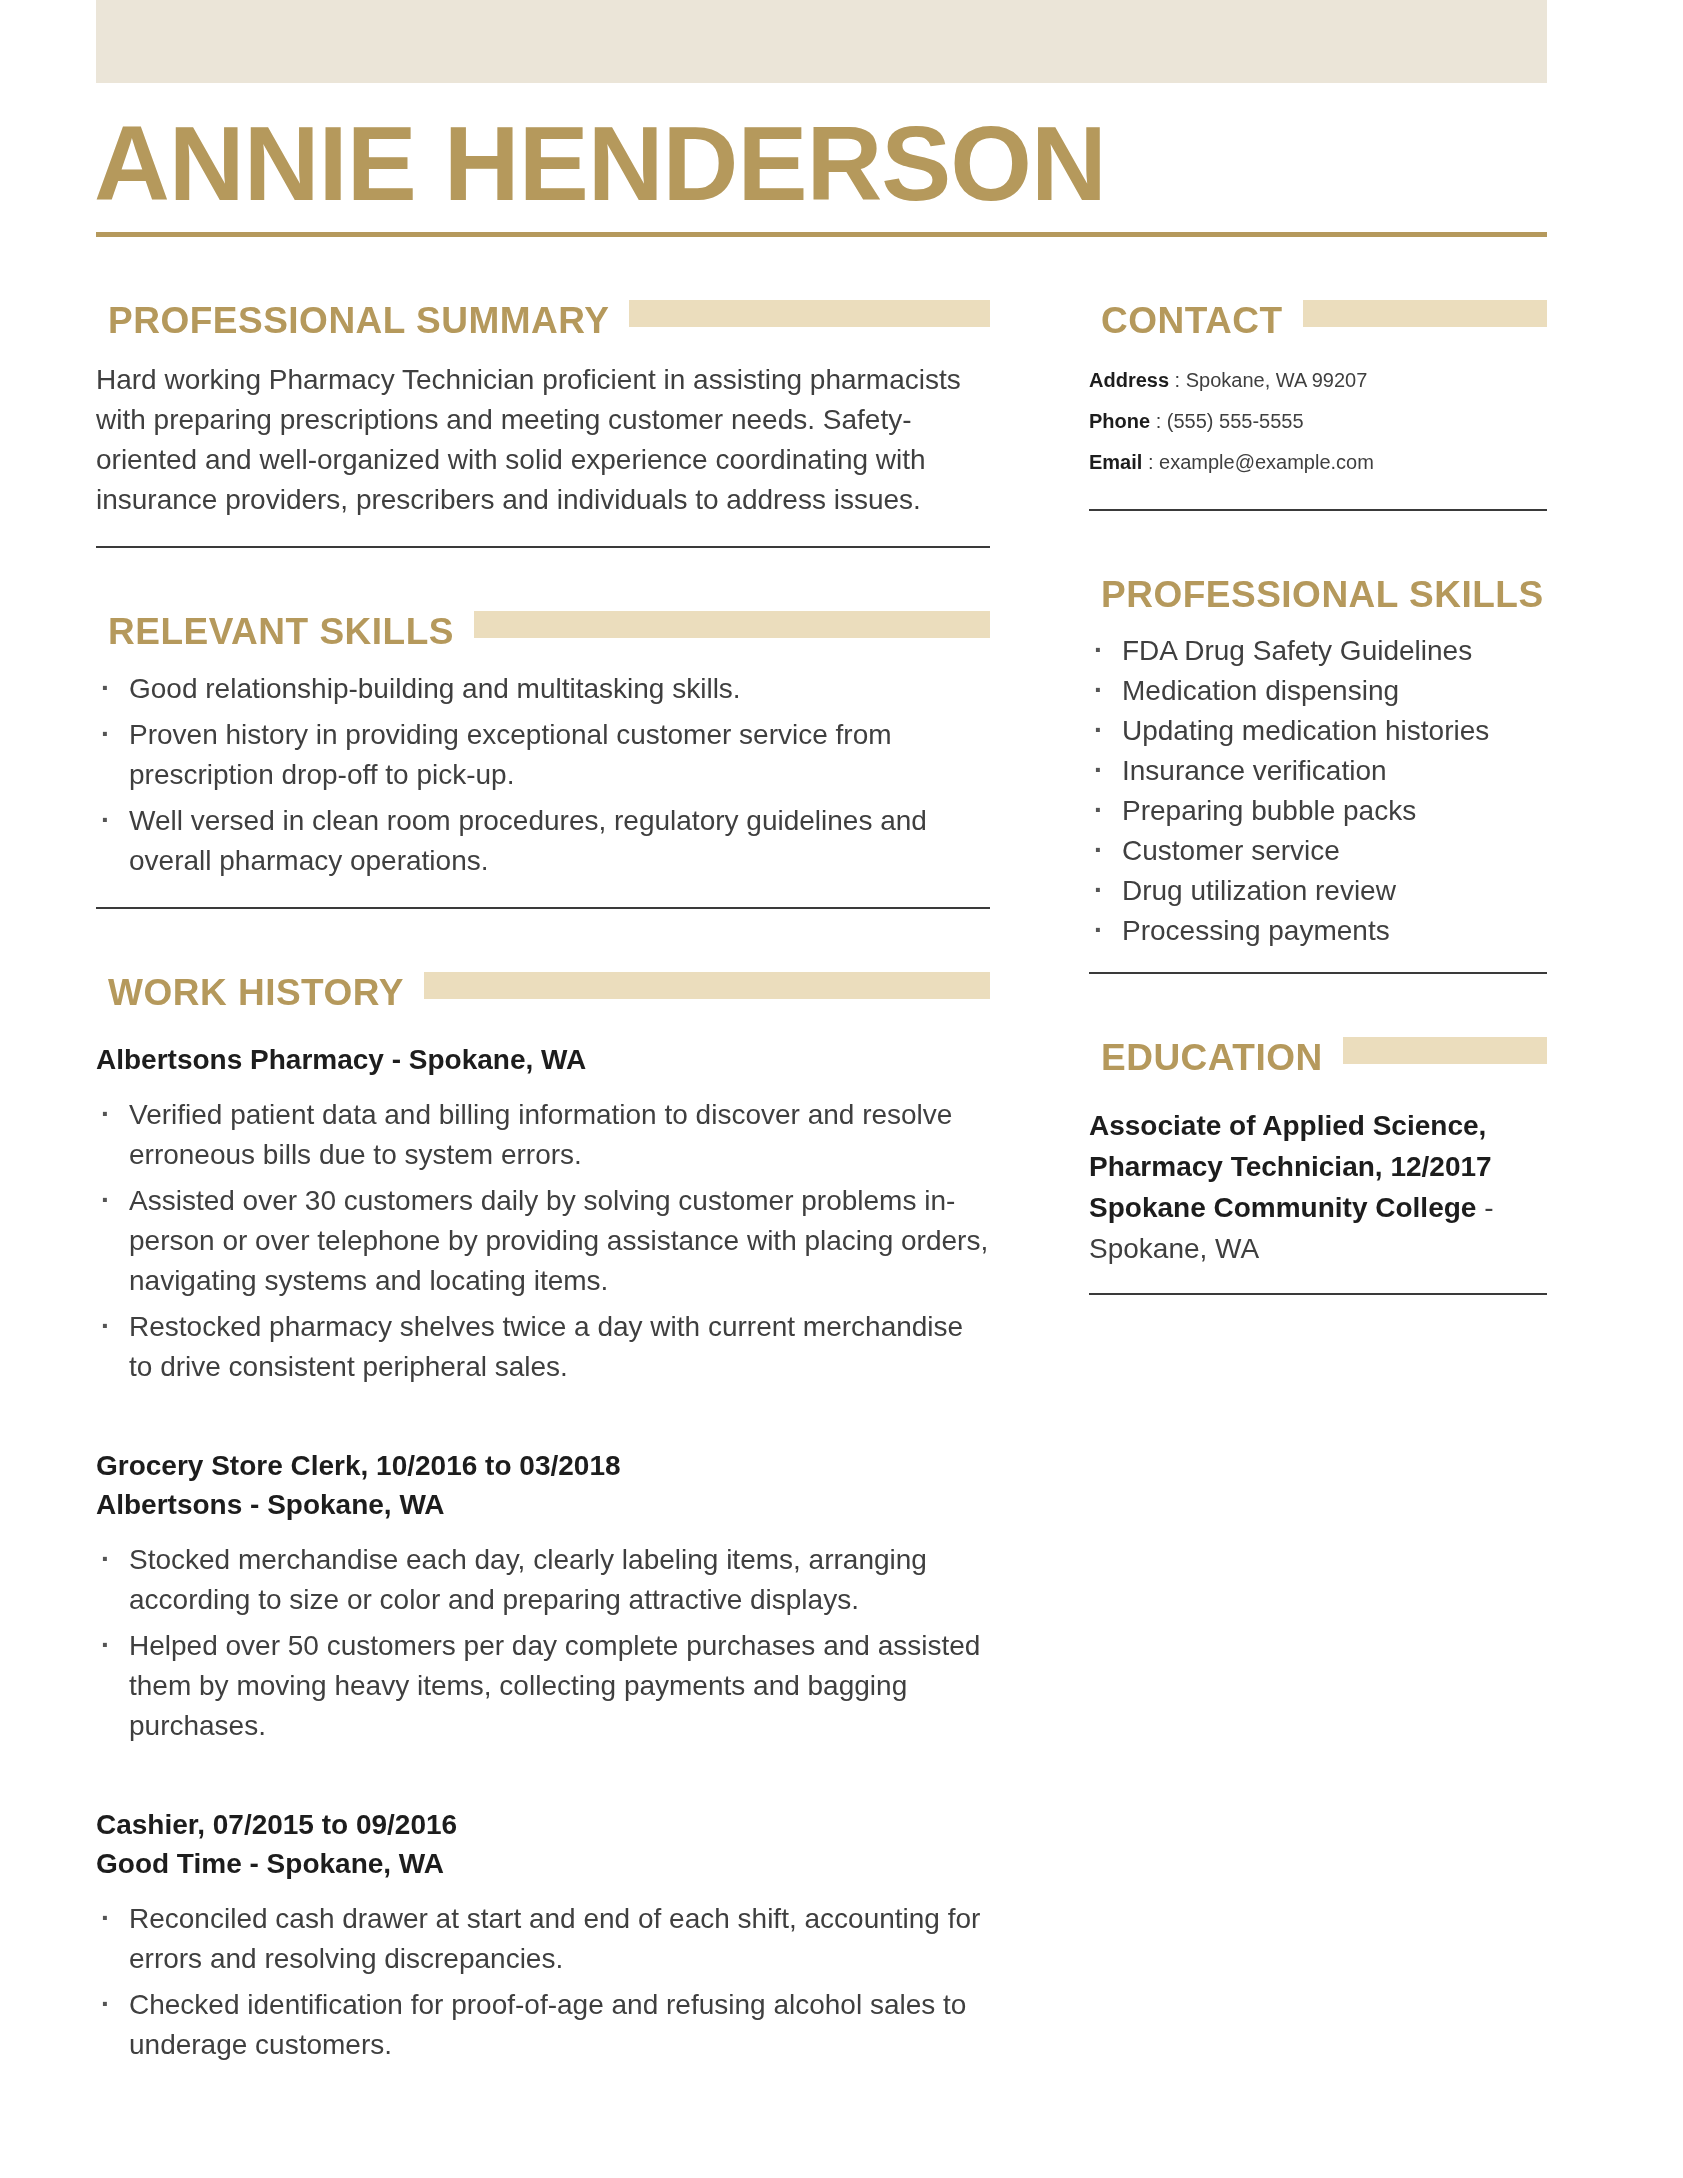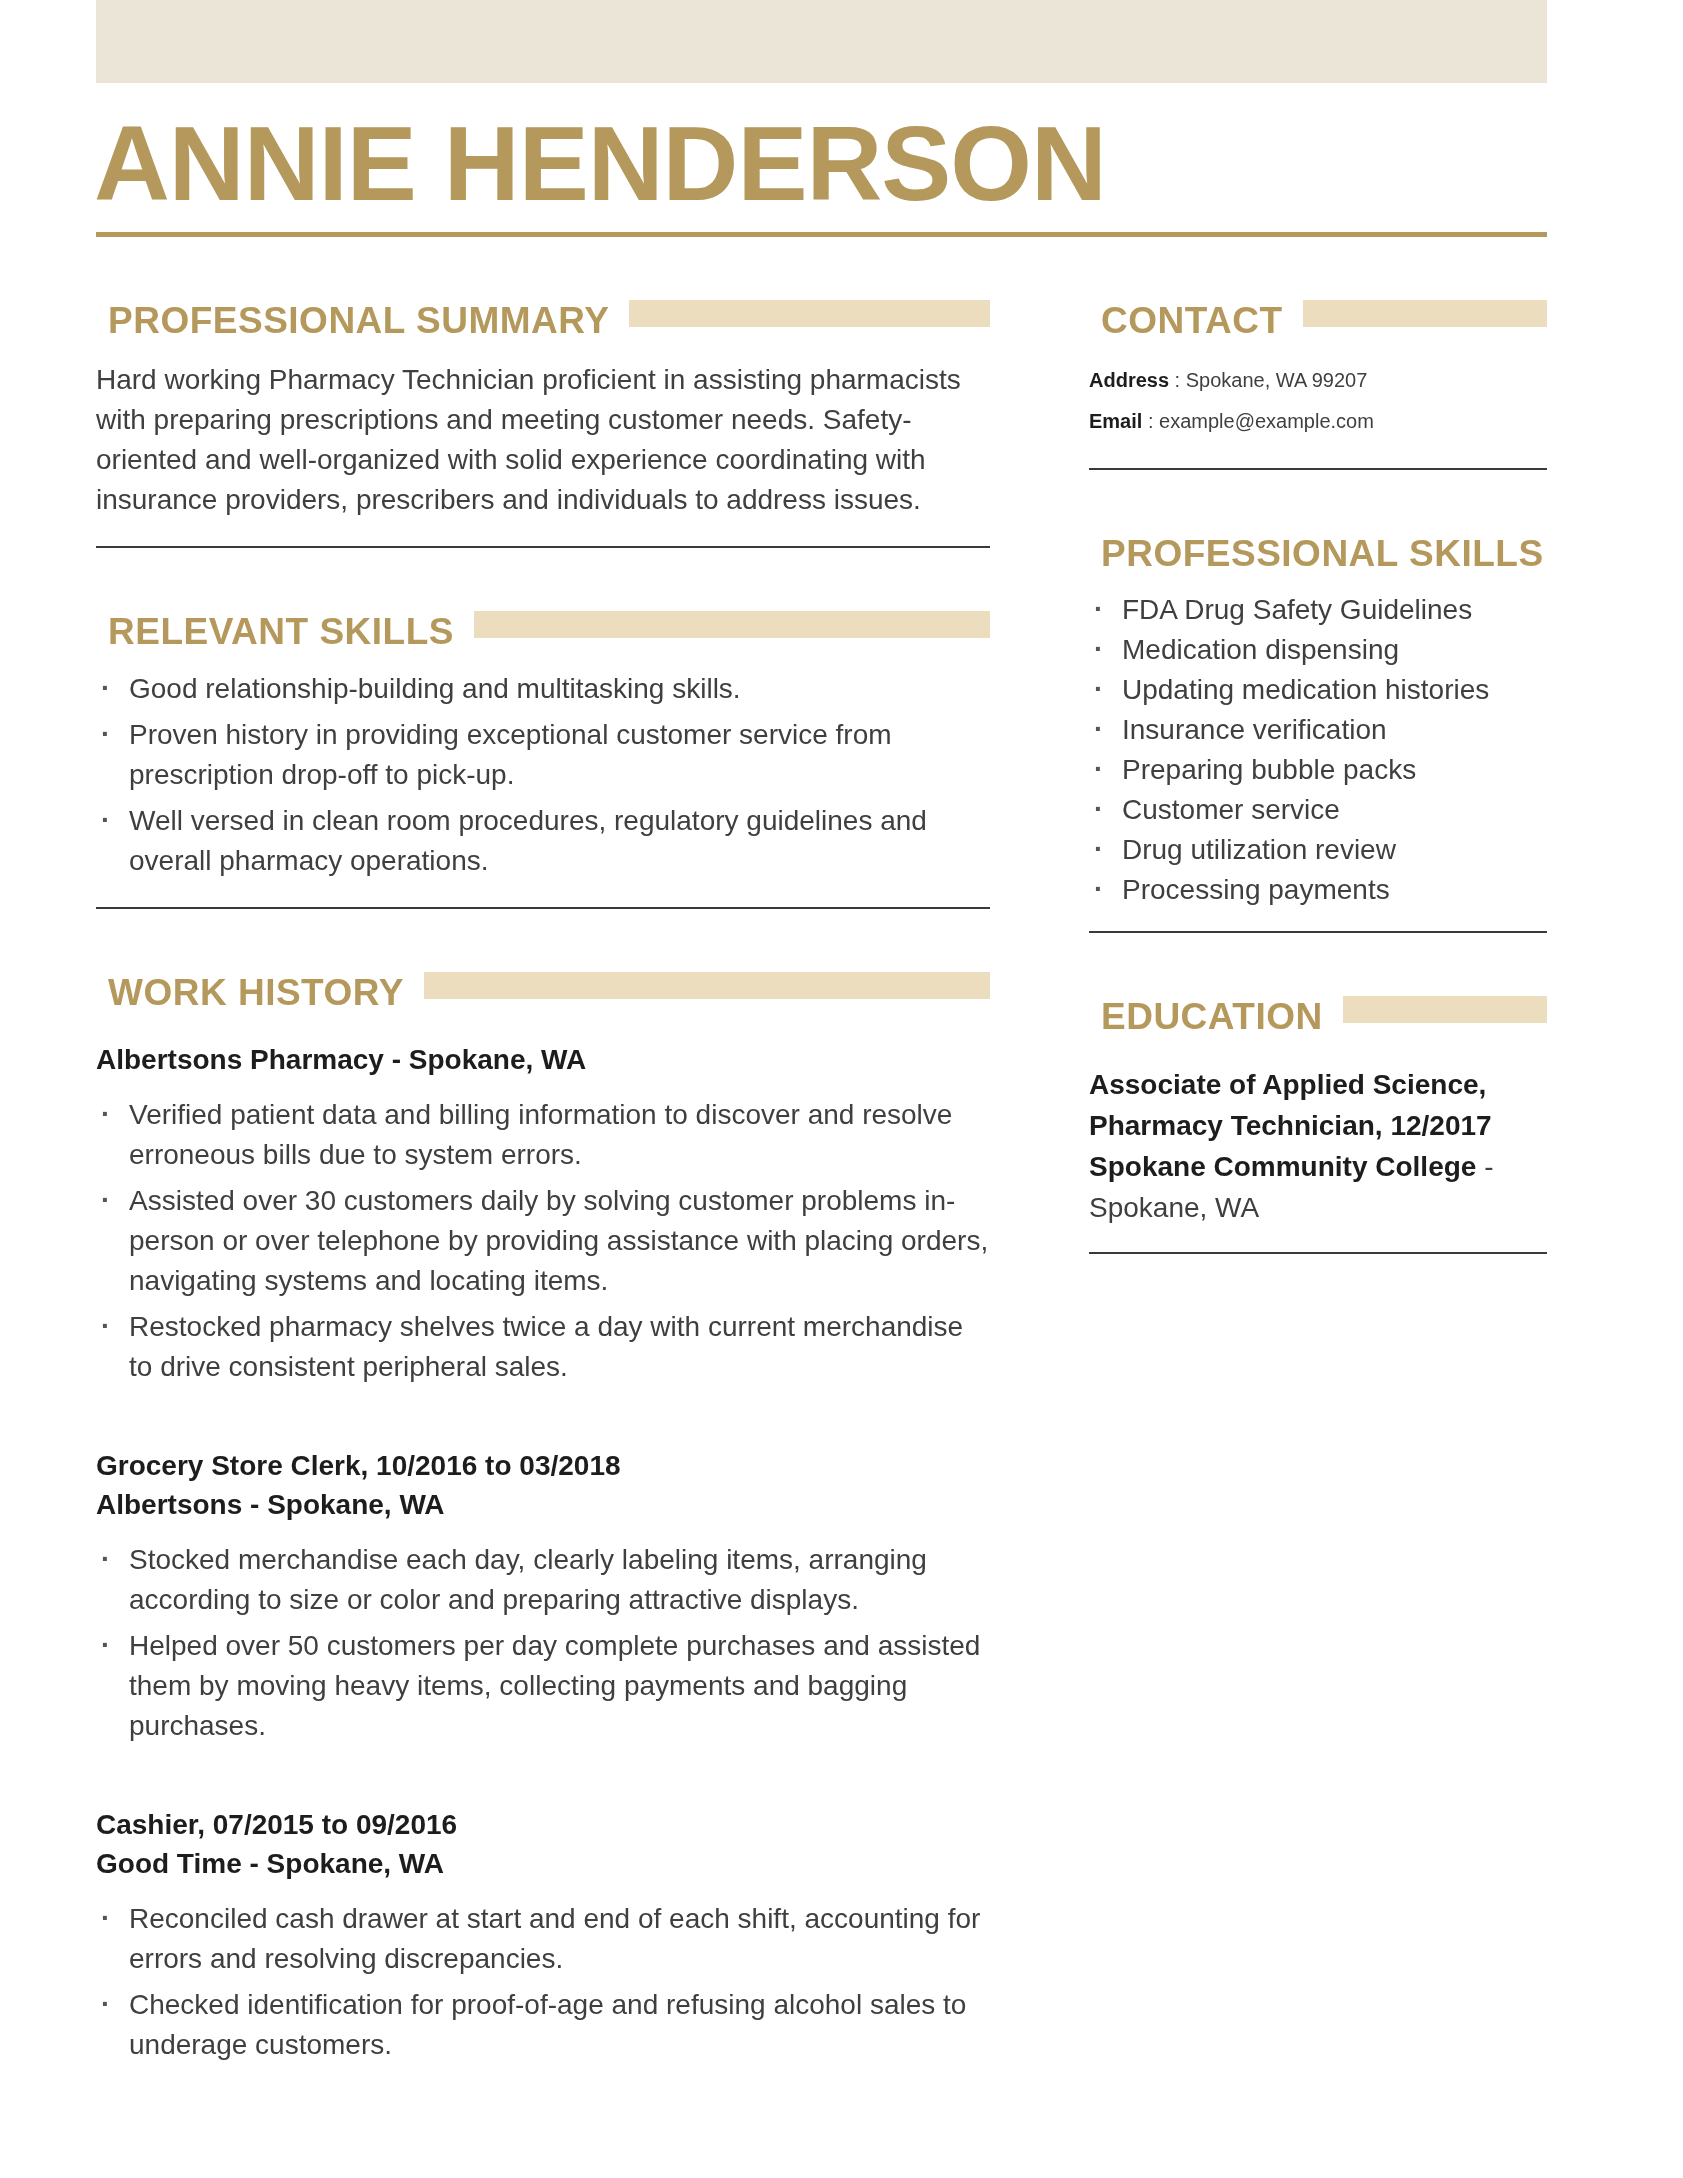--- a/index.html
+++ b/index.html
@@ -125,20 +125,21 @@
 
     <div class="col-right">
 
       <section>
         <div class="sec-head">
           <span class="sec-title">CONTACT</span>
           <span class="sec-bar"></span>
         </div>
         <div class="contact-block">
           <p class="contact-row"><span class="bold-dark">Address</span><span> : </span><span>Spokane, WA 99207</span></p>
+          <p class="contact-row"><span class="bold-dark">Phone</span><span> : </span><span>(555) 555-5555</span></p>
           <p class="contact-row"><span class="bold-dark">Email</span><span> : </span><span>example@example.com</span></p>
         </div>
         <div class="rule"></div>
       </section>
 
       <section class="sec-gap">
         <div class="sec-head">
           <span class="sec-title">PROFESSIONAL SKILLS</span>
           <span class="sec-bar"></span>
         </div>

